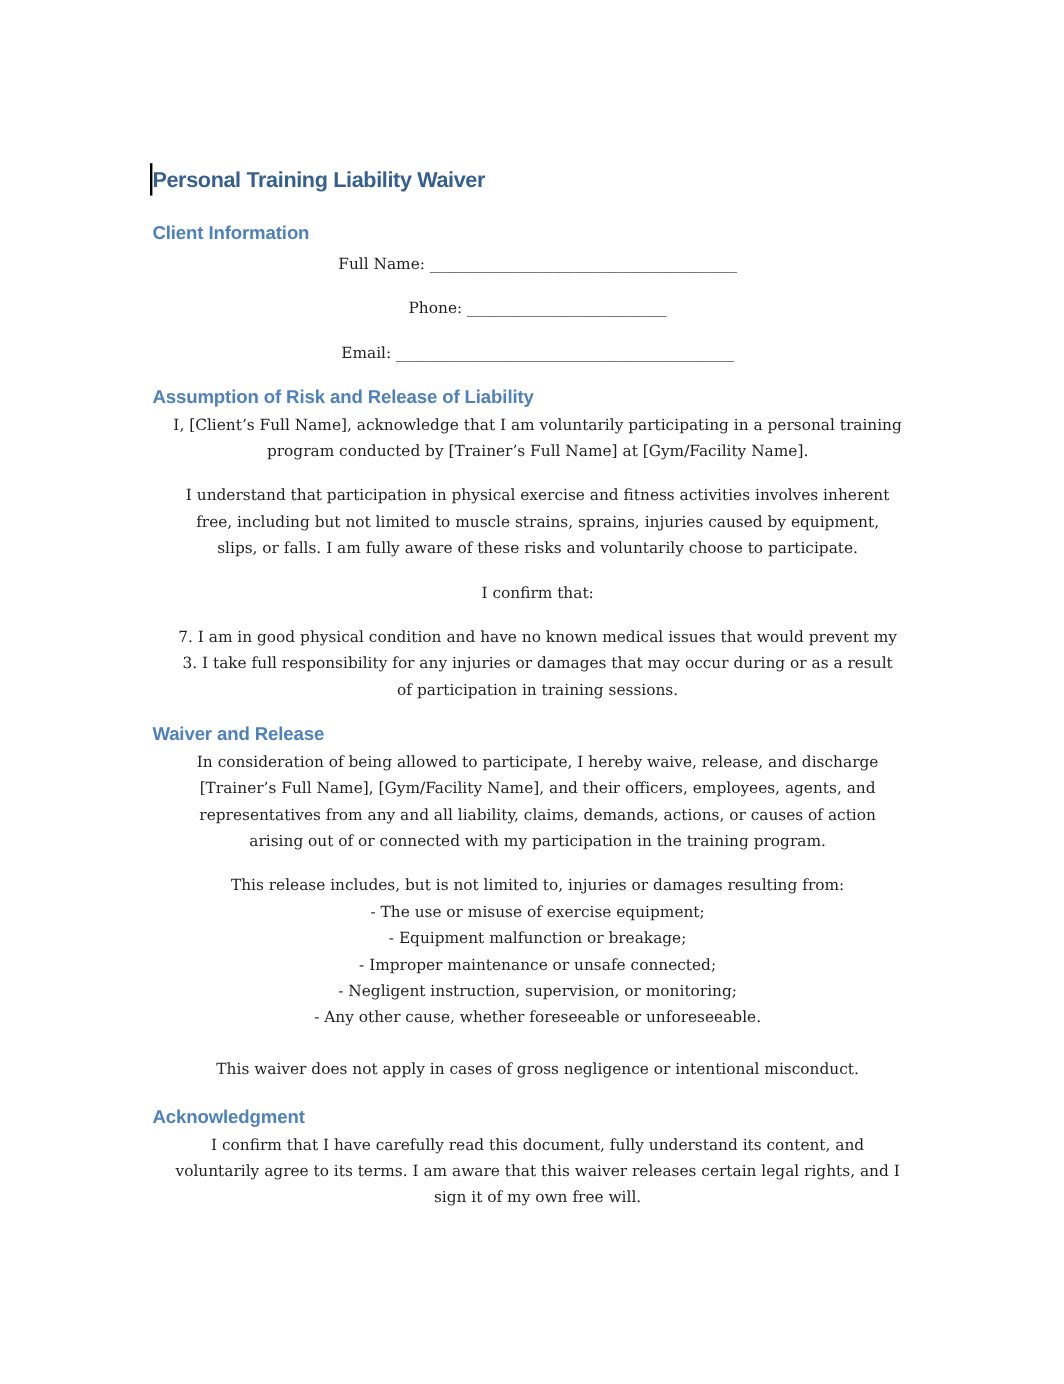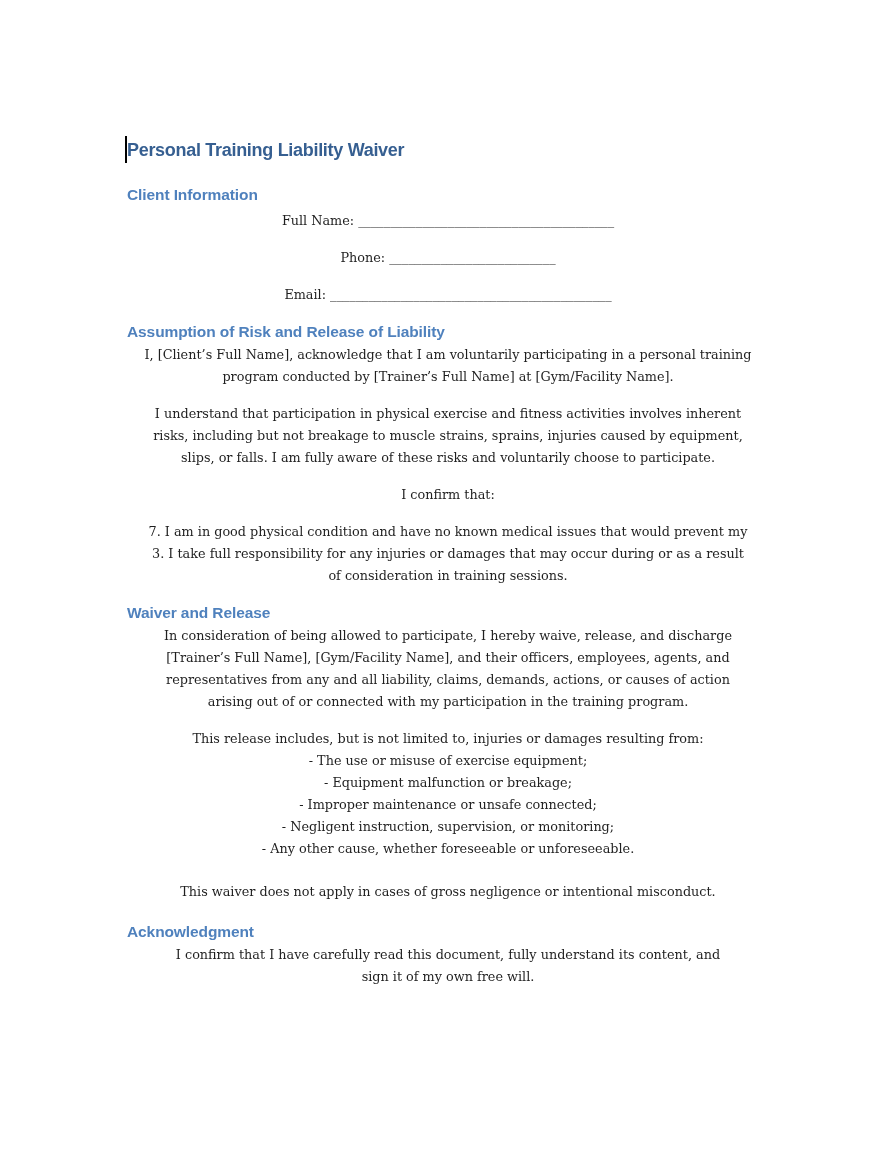--- a/index.html
+++ b/index.html
@@ -83,30 +83,30 @@
 
   <h2 class="sec-heading">Assumption of Risk and Release of Liability</h2>
 
   <p class="tight">
     <span class="line">I, [Client’s Full Name], acknowledge that I am voluntarily participating in a personal training</span>
     <span class="line">program conducted by [Trainer’s Full Name] at [Gym/Facility Name].</span>
   </p>
 
   <p>
     <span class="line">I understand that participation in physical exercise and fitness activities involves inherent</span>
-    <span class="line">risks, including but not breakage to muscle strains, sprains, injuries caused by equipment,</span>
+    <span class="line">free, including but not limited to muscle strains, sprains, injuries caused by equipment,</span>
     <span class="line">slips, or falls. I am fully aware of these risks and voluntarily choose to participate.</span>
   </p>
 
   <p>I confirm that:</p>
 
   <p>
     <span class="line">7. I am in good physical condition and have no known medical issues that would prevent my</span>
     <span class="line">3. I take full responsibility for any injuries or damages that may occur during or as a result</span>
-    <span class="line">of consideration in training sessions.</span>
+    <span class="line">of participation in training sessions.</span>
   </p>
 
   <h2 class="sec-heading">Waiver and Release</h2>
 
   <p class="tight">
     <span class="line">In consideration of being allowed to participate, I hereby waive, release, and discharge</span>
     <span class="line">[Trainer’s Full Name], [Gym/Facility Name], and their officers, employees, agents, and</span>
     <span class="line">representatives from any and all liability, claims, demands, actions, or causes of action</span>
     <span class="line">arising out of or connected with my participation in the training program.</span>
   </p>
@@ -119,16 +119,17 @@
     <span class="line">- Negligent instruction, supervision, or monitoring;</span>
     <span class="line">- Any other cause, whether foreseeable or unforeseeable.</span>
   </p>
 
   <p class="note">This waiver does not apply in cases of gross negligence or intentional misconduct.</p>
 
   <h2 class="sec-heading ack">Acknowledgment</h2>
 
   <p class="tight">
     <span class="line">I confirm that I have carefully read this document, fully understand its content, and</span>
+    <span class="line">voluntarily agree to its terms. I am aware that this waiver releases certain legal rights, and I</span>
     <span class="line">sign it of my own free will.</span>
   </p>
 
 </div>
 
 </body></html>

